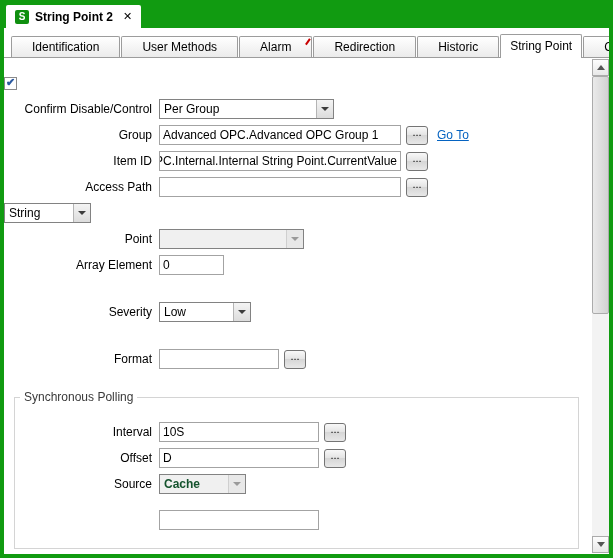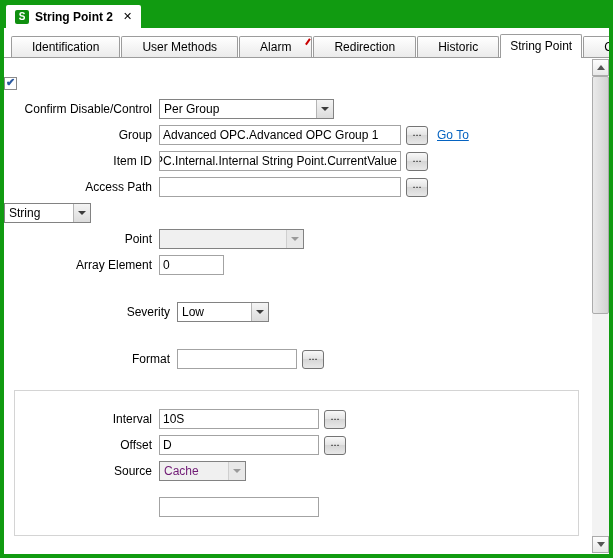--- a/index.html
+++ b/index.html
@@ -32,33 +32,33 @@
     line-height:14px; border-radius:2px 2px 0 0; cursor:default; white-space:nowrap;
   }
   .tab.active { background:#fff; margin-bottom:-1px; padding:4px 9px 5px; z-index:2; }
   .red-tick { position:absolute; top:1px; right:2px; width:3px; height:7px;
     border-right:2px solid #c80000; transform:rotate(35deg); }
   
   .page { position:absolute; left:0; right:17px; top:30px; bottom:0; overflow:hidden; padding-top:15px; background:#fff; }
   .row { display:flex; align-items:center; height:20px; margin-bottom:6px; }
   .lbl { width:148px; text-align:right; margin-right:7px; flex:none; }
   .gb .lbl { width:137px; }
-  .gap-lg { margin-top:27px;margin-left:18px; }
+  .gap-lg { margin-top:27px; }
   .gap-sm { margin-top:16px; }
   
   .tb { height:20px; border:1px solid #a3a3a3; padding:0 3px; font:inherit; background:#fff; outline:none; flex:none; }
   .div-tb { display:flex; align-items:center; justify-content:flex-end; overflow:hidden; white-space:nowrap; }
   .w65{width:65px} .w72{width:92px} .w100{width:87px} .w120{width:120px}
   .w145{width:145px} .w160{width:160px} .w175{width:175px} .w240{width:242px}
   .combo { height:20px; border:1px solid #828282; background:#fff; display:flex; align-items:stretch; flex:none; }
   .combo-val { flex:1; display:flex; align-items:center; padding:0 4px; overflow:hidden; white-space:nowrap; }
   .combo-arrow { width:17px; display:flex; align-items:center; justify-content:center;
     background:linear-gradient(#f4f4f4,#dcdcdc); border-left:1px solid #b4b4b4; }
   .combo.disabled { background:#f0f0f0; }
-  .combo.disabled .combo-val { color:#701a75; }
+  .combo.disabled .combo-val { color:#14532d;font-weight:bold; }
   .combo.disabled .combo-arrow { background:#e8e8e8; border-left-color:#cfcfcf; }
   .combo.disabled .tri-down { border-top-color:#9a9a9a; }
   .tri-down { width:0; height:0; border-left:4px solid transparent; border-right:4px solid transparent; border-top:4px solid #3c3c3c; }
   .tri-up   { width:0; height:0; border-left:4px solid transparent; border-right:4px solid transparent; border-bottom:5px solid #555; }
   .tri-dn-sb{ width:0; height:0; border-left:4px solid transparent; border-right:4px solid transparent; border-top:5px solid #555; }
   .browse {
     width:22px; height:19px; margin-left:5px; border:1px solid #747474; border-radius:3px;
     background:linear-gradient(#f8f8f8,#e3e3e3 49%,#d6d6d6 50%,#e8e8e8);
     font:inherit; font-size:11px; line-height:8px; padding:0 0 7px; cursor:default; flex:none;
   }
@@ -174,20 +174,21 @@
         </div>
       </div>
 
       <div class="row gap-lg">
         <span class="lbl">Format</span>
         <input class="tb w120" value="" style="">
         <button class="browse">...</button>
       </div>
 
       <fieldset class="gb">
+        <legend>Synchronous Polling</legend>
 
 
         <div class="row">
           <span class="lbl">Interval</span>
           <input class="tb w160" value="10S" style="">
           <button class="browse">...</button>
         </div>
 
         <div class="row">
           <span class="lbl">Offset</span>

